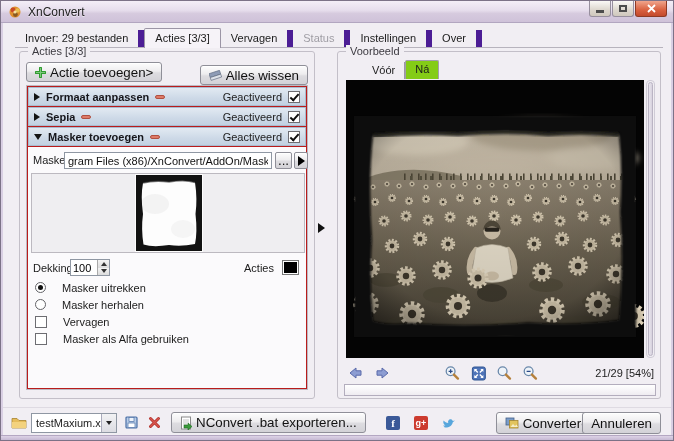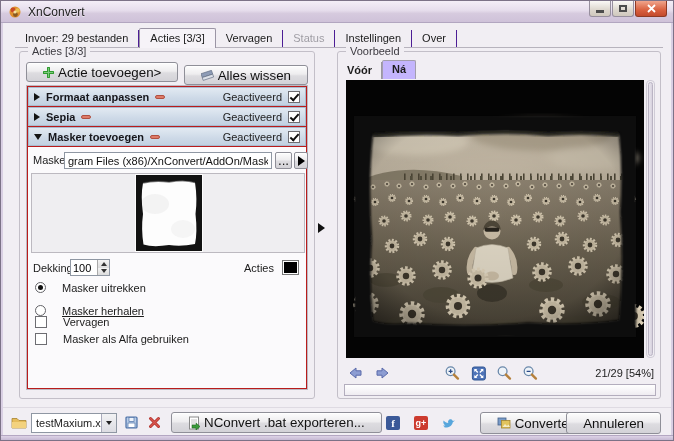--- a/index.html
+++ b/index.html
@@ -20,35 +20,35 @@
     border-radius:0 0 3px 3px; background:linear-gradient(180deg,#fbf9f6,#dcd6cd 60%,#cfc8bd);
     display:flex; align-items:center; justify-content:center; margin-left:1px; }
   .winbtn.close { width:32px; background:linear-gradient(180deg,#f0a58c,#d9603f 60%,#c34a2c);
     border-color:#8e3a24; }
   .glyph-min { width:8px; height:3px; background:#4c4c4c; margin-top:6px; }
   .glyph-max { width:8px; height:7px; border:2px solid #4c4c4c; }
 
   
   .tabbar { position:absolute; left:14px; top:28px; right:10px; height:19px;
     display:flex; align-items:flex-end; border-bottom:1px solid #b7b3bd; }
-  .tab { height:17px; line-height:17px; padding:0 10px; border-right:1px solid #4c1d95;
+  .tab { height:17px; line-height:17px; padding:0 10px; border-right:6px solid #4c1d95;
     color:#1b1b1b; white-space:nowrap; }
   .tab.selected { height:20px; line-height:19px; background:#f6f3f8;
     border:1px solid #9b95a5; border-bottom:none; border-radius:2px 2px 0 0; margin-bottom:-1px; }
   .tab.disabled { color:#9f9da4; }
 
   
   .groupbox { position:absolute; border:1px solid #c3bfc8; border-radius:3px; }
   .legend { position:absolute; top:-7px; left:8px; background:#f1eef3; padding:0 4px; color:#3c3a40; }
 
   .gb-actions { left:18px; top:50px; width:296px; height:348px; }
   .gb-preview { left:336px; top:50px; width:324px; height:348px; }
 
   
-  .btn { display:inline-flex; align-items:center; gap:4px; height:20px; padding:0 16px;
+  .btn { display:inline-flex; align-items:center; gap:4px; height:20px; padding:0 8px;
     border:1px solid #8f8f98; border-radius:3px; color:#111;
     background:linear-gradient(180deg,#fdfdfd,#eeedef 45%,#dddce0 55%,#d3d2d7);
     box-shadow:inset 0 1px 0 #fff; white-space:nowrap; }
 
   .add-btn { position:absolute; left:6px; top:10px; }
   .clear-btn { position:absolute; right:6px; top:13px; }
 
   
   .action-list { position:absolute; left:6px; top:33px; width:282px; bottom:8px;
     border:1px solid #bdb9c2; background:#b91c1c; }
@@ -96,23 +96,23 @@
 
   .opt { position:absolute; left:7px; display:flex; align-items:center; gap:16px; height:13px; }
   .radio { position:relative; width:11px; height:11px; border:1px solid #636368; border-radius:50%; background:#fff; }
   .radio.checked::after { content:""; position:absolute; left:2px; top:2px; width:5px; height:5px; border-radius:50%; background:#111; }
 
   
   .splitter-arrow { position:absolute; left:317px; top:222px; width:0; height:0;
     border-left:7px solid #111; border-top:5px solid transparent; border-bottom:5px solid transparent; }
 
   
-  .ptabs { position:absolute; left:0; top:8px; display:flex; align-items:flex-end; height:19px;font-weight:bold; }
+  .ptabs { position:absolute; left:25px; top:8px; display:flex; align-items:flex-end; height:19px; }
   .ptab { height:17px; line-height:17px; padding:0 9px; border-right:1px solid #9b97a2; }
-  .ptab.selected { background:#c4b5fd; border:1px solid #a39eac; border-bottom:none; height:19px; border-radius:2px 2px 0 0; }
+  .ptab.selected { background:#84cc16; border:1px solid #a39eac; border-bottom:none; height:19px; border-radius:2px 2px 0 0; }
   .canvas { position:absolute; left:8px; top:28px; width:298px; height:278px; background:#040404; }
   .vscroll { position:absolute; left:308px; top:28px; width:9px; height:278px; background:#f0edf2; border:1px solid #cfcbd6; border-radius:4px; }
   .vscroll .thumb { position:absolute; left:1px; right:1px; top:1px; bottom:1px; border-radius:3px;
     background:linear-gradient(90deg,#e9e5ee,#d6d1dd); border:1px solid #bab4c4; }
 
   .navrow { position:absolute; left:6px; right:6px; top:312px; height:18px; }
   .nav-left { position:absolute; left:2px; top:1px; display:flex; gap:10px; }
   .nav-zooms { position:absolute; left:50%; transform:translateX(-58%); top:1px; display:flex; gap:8px; }
   .nav-status { position:absolute; right:0; top:3px; color:#1d1d1d; }
   .icon-btn { display:inline-flex; align-items:center; justify-content:center; width:18px; height:16px; }
@@ -268,21 +268,21 @@
             </span>
           </span>
           <span class="kleur-label">Acties</span>
           <span class="color-swatch"></span>
         </div>
 
         <div class="opt" style="top:134px;">
           <span class="radio checked"></span>
           <span>Masker uitrekken</span>
         </div>
-        <div class="opt" style="top:157px;text-decoration:underline;">
+        <div class="opt" style="top:151px;">
           <span class="radio"></span>
           <span>Masker herhalen</span>
         </div>
         <div class="opt" style="top:168px;">
           <span class="checkbox"></span>
           <span>Vervagen</span>
         </div>
         <div class="opt" style="top:185px;">
           <span class="checkbox"></span>
           <span>Masker als Alfa gebruiken</span>

